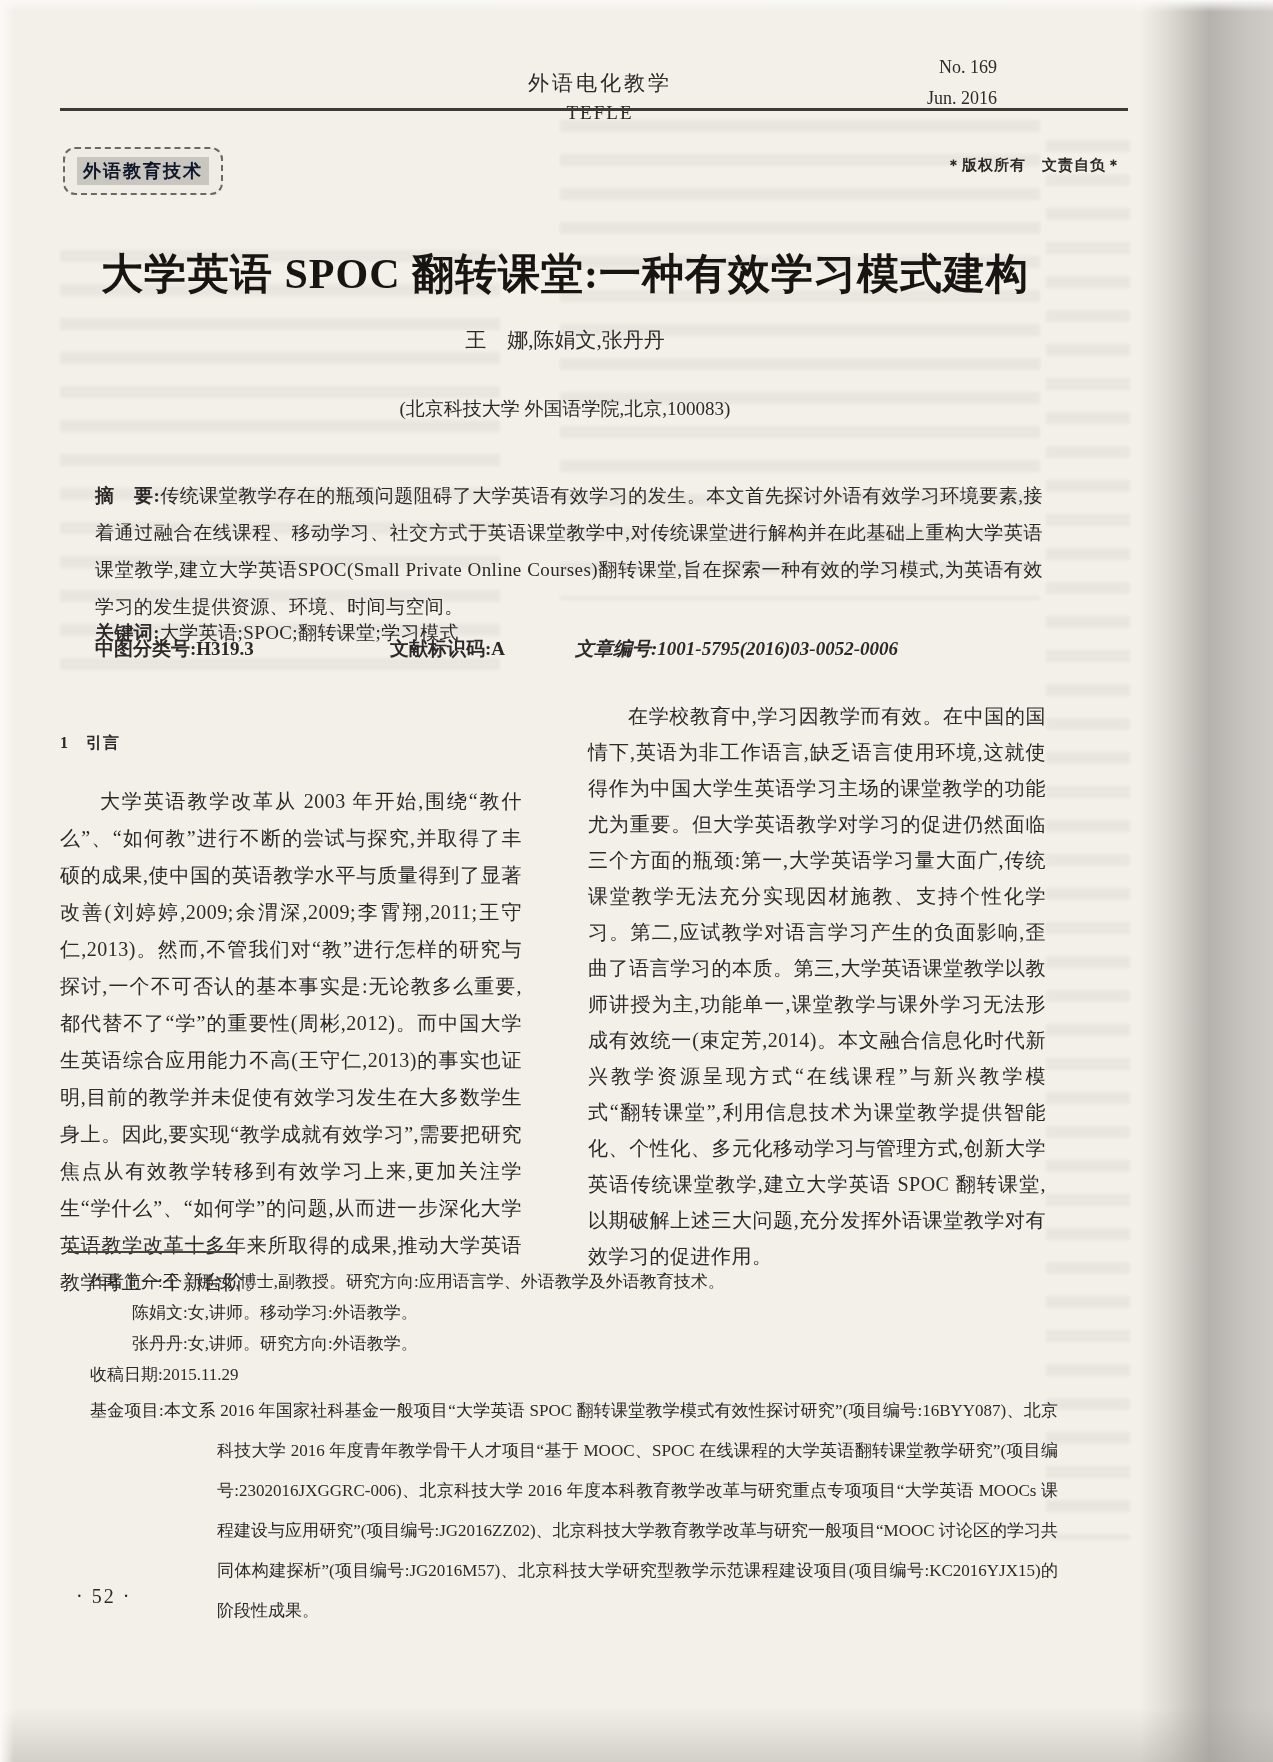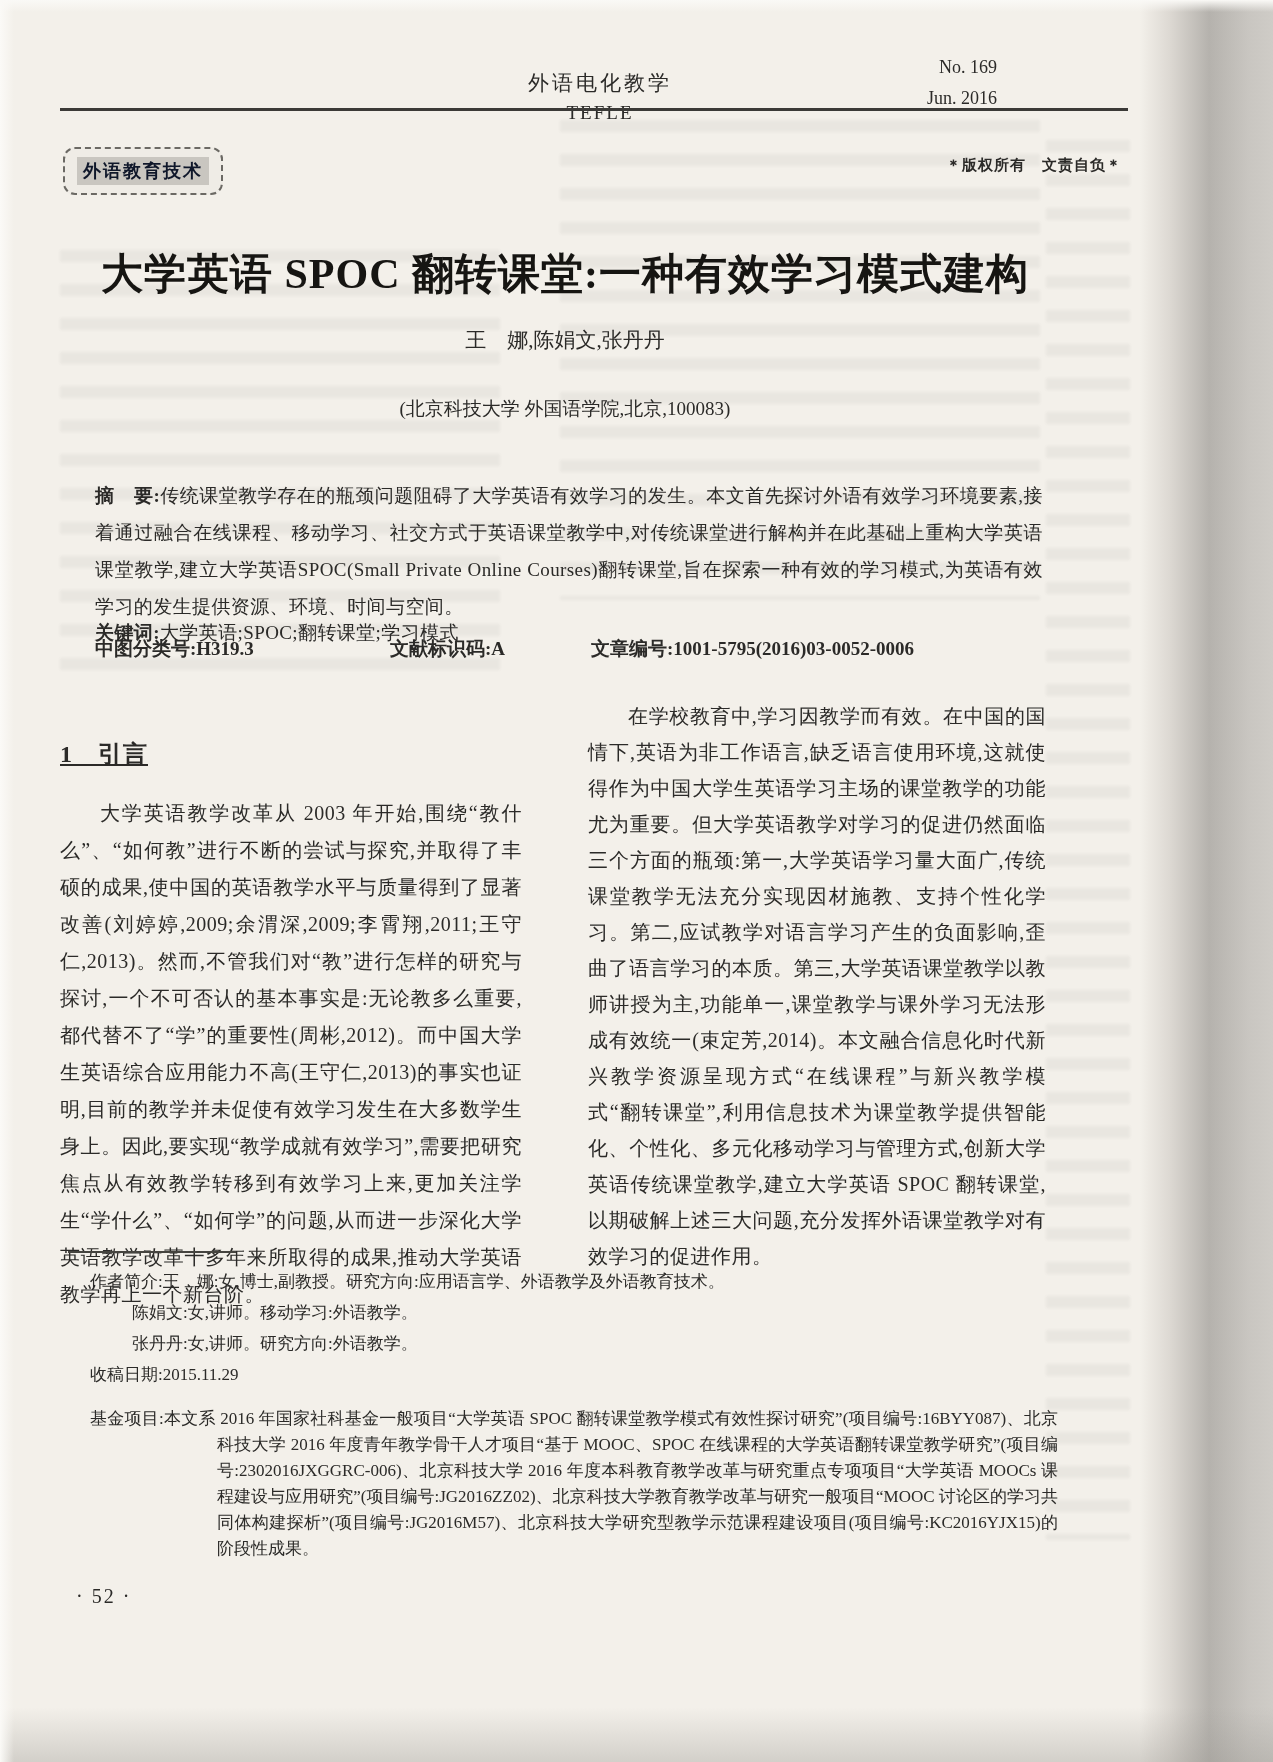--- a/index.html
+++ b/index.html
@@ -66,35 +66,35 @@
   .authors { position: absolute; left: 50px; top: 326px; width: 1030px; text-align: center; font-size: 21px; }
   .affiliation { position: absolute; left: 50px; top: 396px; width: 1030px; text-align: center; font-size: 19px; }
 
   
   .abstract { position: absolute; left: 95px; top: 458px; width: 948px;
     font-size: 19px; line-height: 37px; text-align: justify; letter-spacing: 0.4px; }
   .abstract b, .kw b, .metaline b { font-weight: bold; }
   .kw { position: absolute; left: 95px; top: 601px; width: 948px; font-size: 19px; letter-spacing: 0.4px; }
   .metaline { position: absolute; left: 95px; top: 636px; width: 1000px; font-size: 19px; font-weight: bold; }
   .metaline .seg2 { position: absolute; left: 295px; }
-  .metaline .seg3 { position: absolute; left: 496px; }
+  .metaline .seg3 { position: absolute; left: 480px; font-style: italic; }
 
   
   .col { position: absolute; font-size: 20px; line-height: 37px; text-align: justify; letter-spacing: 0.5px; }
   .col p { margin: 0; text-indent: 2em; }
   .col-left { left: 60px; top: 722px; width: 462px; }
-  .col-left h2 { margin: 14px 0 22px 0; font-size: 24px; font-weight: bold; letter-spacing: 1px; text-decoration: underline; }
+  .col-left h2 { margin: 2px 0 22px 0; font-size: 16px; font-weight: bold; letter-spacing: 1px; }
   .col-right { left: 588px; top: 698px; width: 458px; line-height: 36px; }
 
   
   .fn-rule { position: absolute; left: 68px; top: 1251px; width: 168px; height: 2px; background: #45443f; }
   .footnotes { position: absolute; left: 90px; top: 1266px; width: 968px; font-size: 17px; line-height: 31px; }
   .footnotes p { margin: 0; }
   .footnotes .bio-indent { padding-left: 42px; }
-  .footnotes .fund { padding-left: 127px; text-indent: -127px; text-align: justify; line-height: 26px; margin-top: 16px; }
+  .footnotes .fund { padding-left: 127px; text-indent: -127px; text-align: justify; line-height: 40px; margin-top: 1px; }
 
   .page-no { position: absolute; left: 76px; top: 1585px; font-size: 20px; letter-spacing: 2px; text-align: right; }
 </style>
 </head>
 <body>
 
 <div class="page">
 
   <div class="scan-edge-right"></div>
   <div class="scan-edge-bottom"></div>

